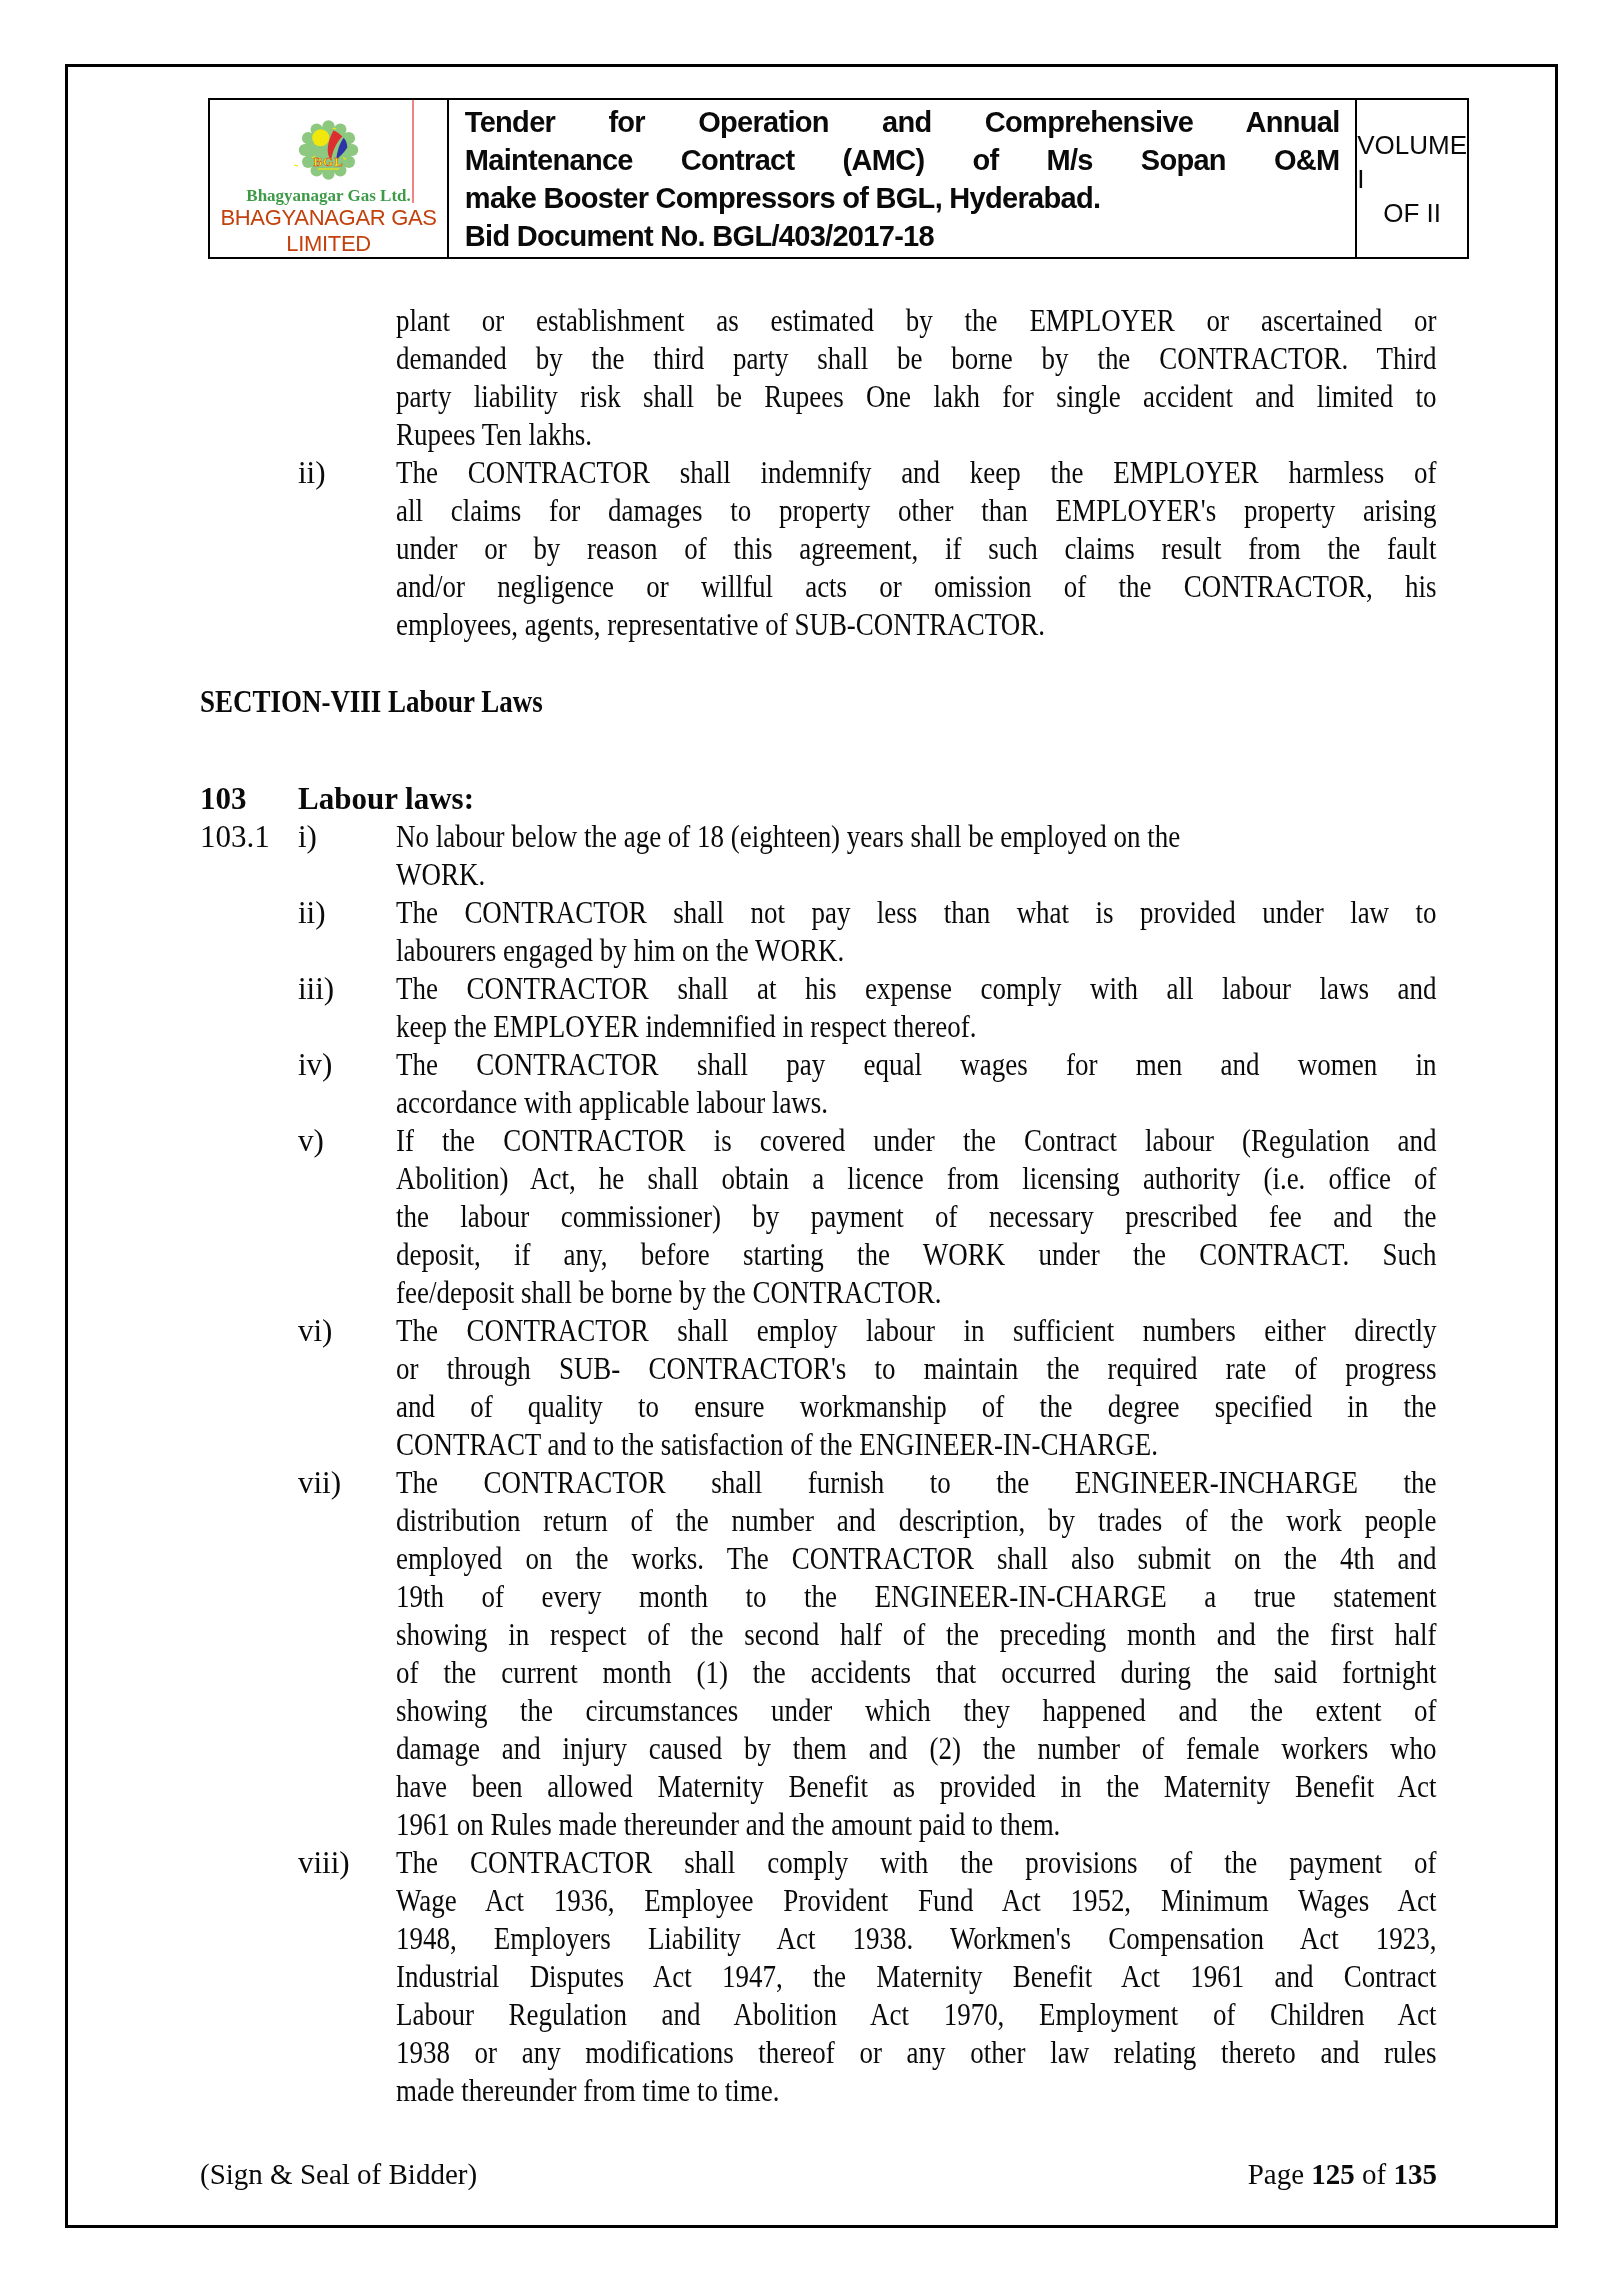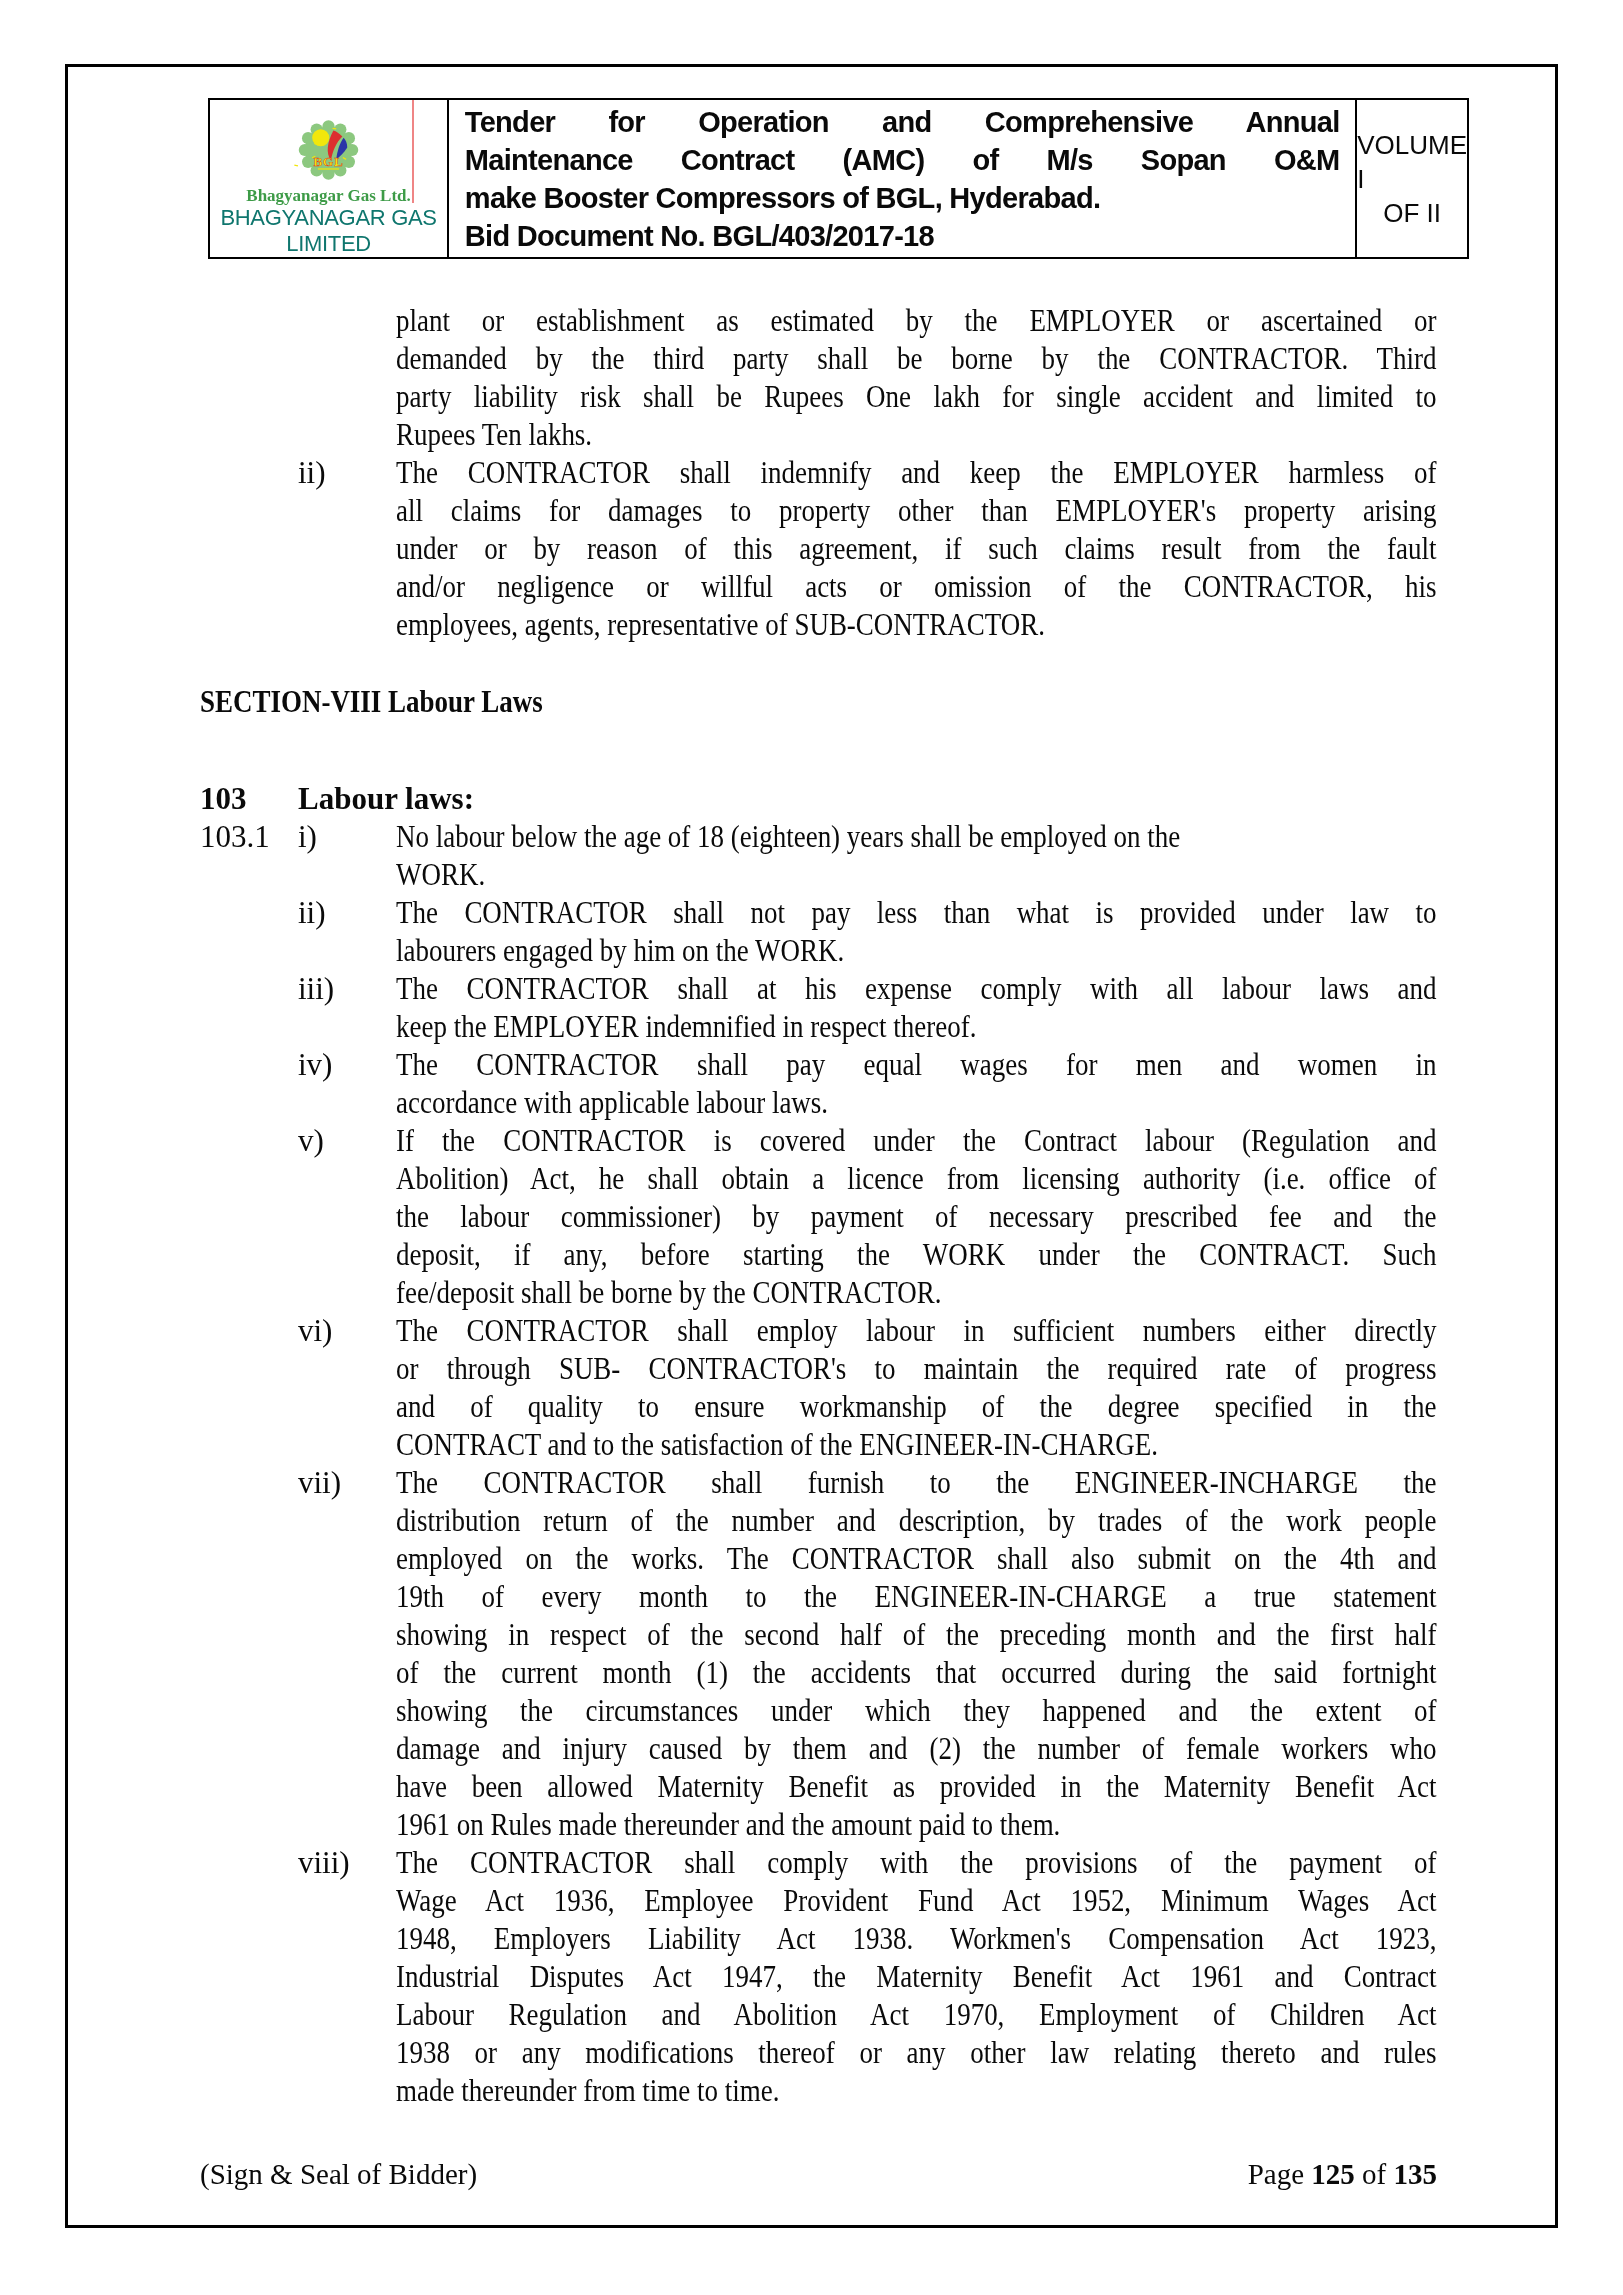--- a/index.html
+++ b/index.html
@@ -27,21 +27,21 @@
     align-items:center; font-family:"Liberation Sans", sans-serif; font-size:26px;
     line-height:34px; }
   .title-line { width:100%; }
   .title-line.j { text-align:justify; text-align-last:justify; }
   .title-line.l { text-align:left; }
   .title-line.c { }
 
   #logo-caption { font-size:17px; font-weight:700; color:#3d9b47; line-height:18.3px;
     font-family:"Liberation Serif", serif; }
   .company-line { font-family:"Liberation Sans", sans-serif; font-size:22px;
-    line-height:26px; color:#0f766e; letter-spacing:-0.3px; }
+    line-height:26px; color:#c2410c; letter-spacing:-0.3px; }
   #red-artifact-line { left:412px; top:100px; width:2px; height:103px; background:#ef8585; }
 
   
   #body-block { left:200px; top:302px; width:1237px; }
   .row { position:relative; }
   .num { position:absolute; left:0; top:0; line-height:38px; font-size:31px; }
   .mk  { position:absolute; left:98px; top:0; line-height:38px; font-size:31px; }
   .bold { font-weight:700; }
   .txt { margin-left:196px; width:1196px; transform:scaleX(0.87);
     transform-origin:0 0; font-size:31px; }

